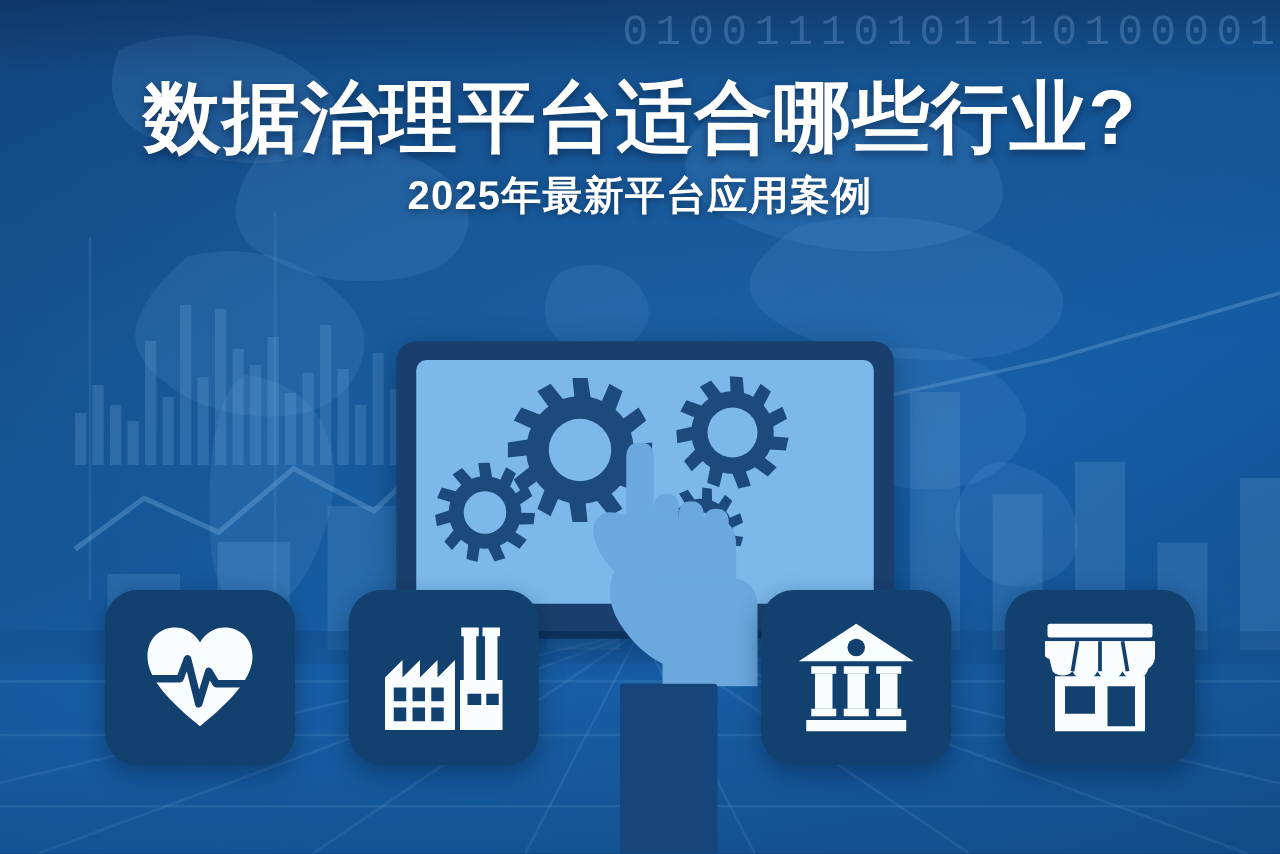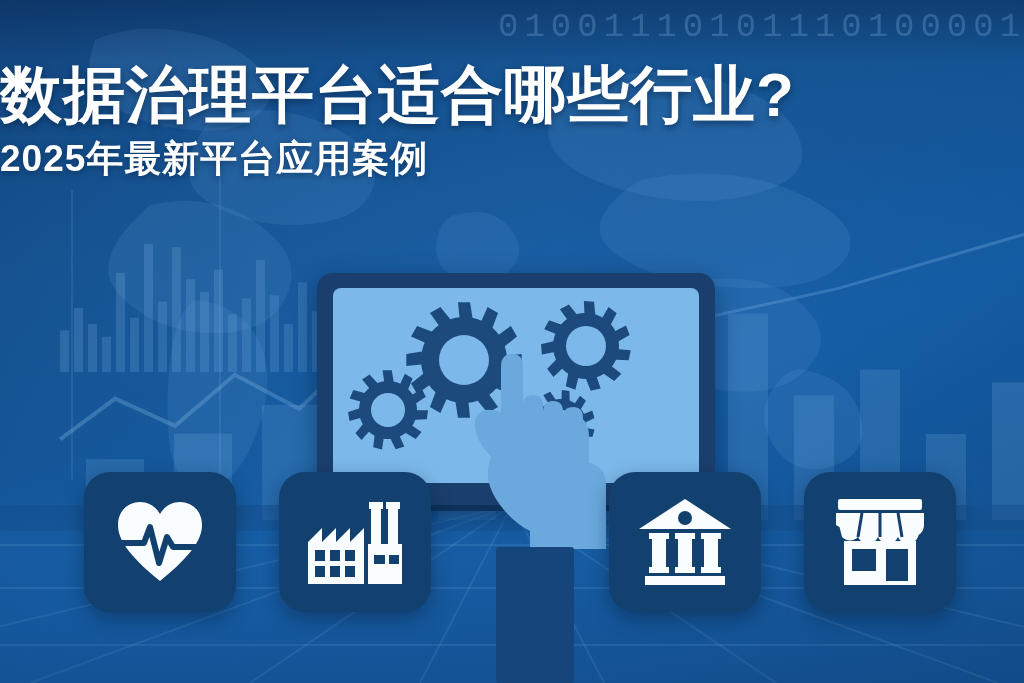--- a/index.html
+++ b/index.html
@@ -48,35 +48,36 @@
   .floor {
     position: absolute;
     left: 0; right: 0; bottom: 0; height: 230px;
     background: linear-gradient(180deg, rgba(30,100,175,0.0) 0%, rgba(36,110,185,0.22) 45%, rgba(28,90,160,0.30) 100%);
   }
 
   
   .headline-wrap {
     position: absolute;
     top: 62px; left: 0; right: 0;
+    text-align: center;
     z-index: 40;
   }
   .title {
     margin: 0;
     color: #ffffff;
     font-size: 62px;
     line-height: 1.08;
     font-weight: bold;
     letter-spacing: 1px;
     text-shadow: 0 3px 7px rgba(4,28,58,0.55);
   }
   .subtitle {
     margin: 10px 0 0 0;
     color: #ffffff;
-    font-size: 37px;
+    font-size: 32px;
     line-height: 1.1;
     font-weight: bold;
     letter-spacing: 1px;
     text-shadow: 0 2px 6px rgba(4,28,58,0.50);
   }
 
   
   .monitor {
     position: absolute;
     left: 317px;

